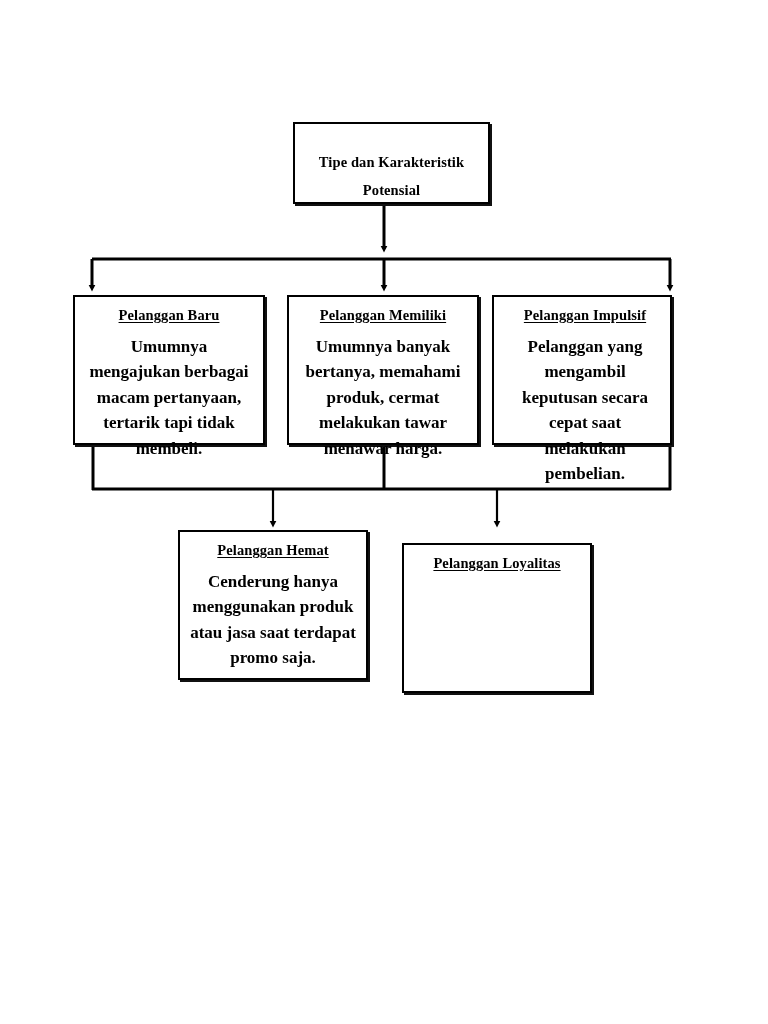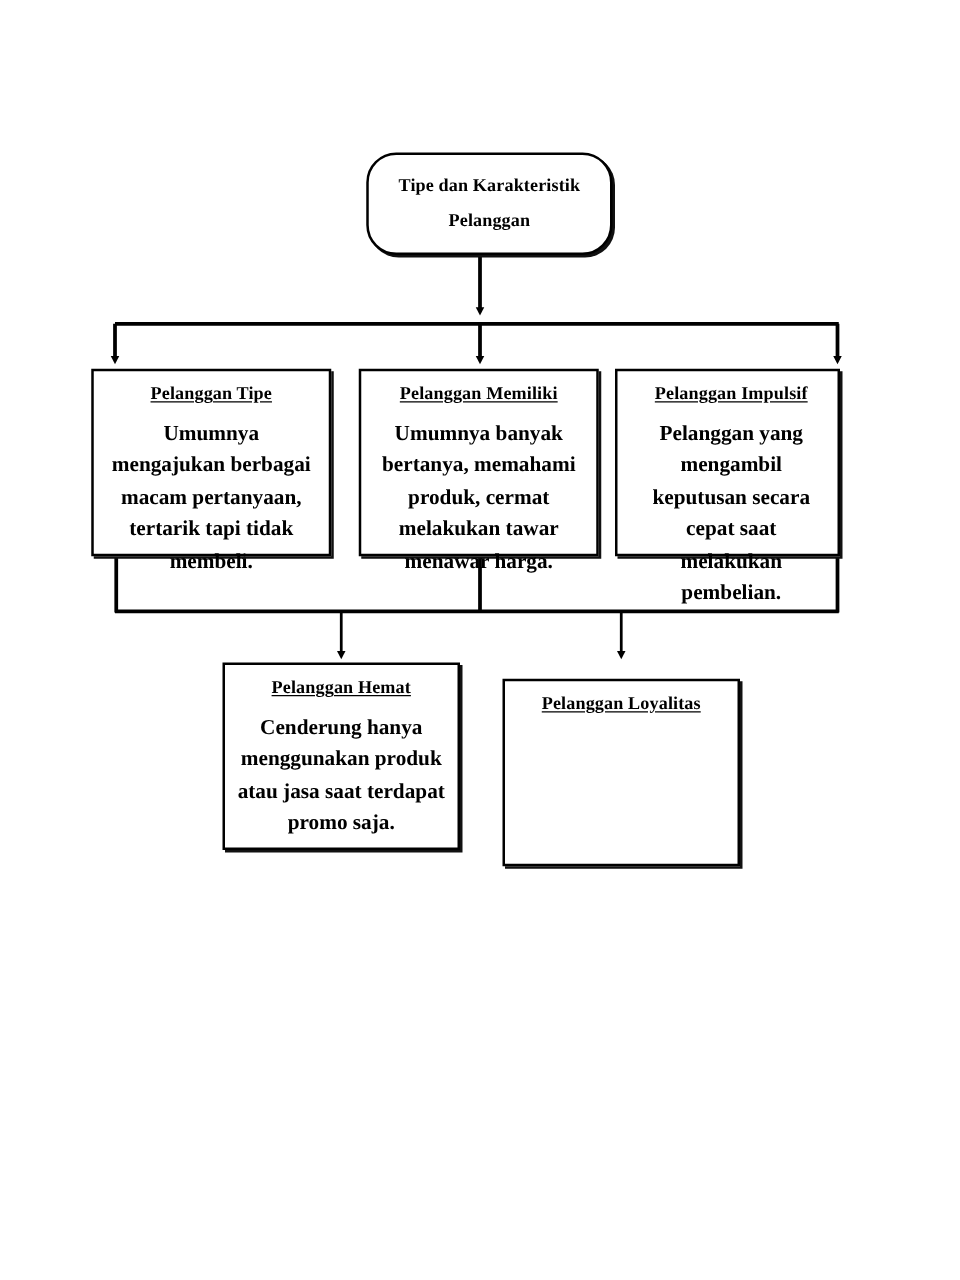--- a/index.html
+++ b/index.html
@@ -54,22 +54,21 @@
     line-height: 1.5;
     margin-top: 7px;
     padding: 0 4px;
     font-weight: bold;
   }
   .root-node .node-title {
     line-height: 1.9;
     font-size: 14.5px;
   }
   .root-node {
-    padding-top: 12px;
-    border-radius: 24px;
+    padding-top: 25px;
   }
 </style>
 </head>
 <body>
 
 <div id="canvas">
 
   <svg id="connectors" viewBox="0 0 768 1024" xmlns="http://www.w3.org/2000/svg">
     <defs>
       <marker id="arrowhead" markerWidth="8" markerHeight="8" refX="3.2" refY="4" orient="auto" markerUnits="userSpaceOnUse">
@@ -90,25 +89,25 @@
     <line x1="670" y1="445" x2="670" y2="490" stroke="#000000" stroke-width="3"></line>
 
     <line x1="92" y1="489" x2="671" y2="489" stroke="#000000" stroke-width="3"></line>
 
     <line x1="273" y1="489" x2="273" y2="524" stroke="#000000" stroke-width="2.2" marker-end="url(#arrowhead)"></line>
     <line x1="497" y1="489" x2="497" y2="524" stroke="#000000" stroke-width="2.2" marker-end="url(#arrowhead)"></line>
   </svg>
 
   <div class="node root-node" style="left:293px; top:122px; width:197px; height:82px;">
     <div class="node-title">Tipe dan Karakteristik</div>
-    <div class="node-title">Pelanggan</div>
+    <div class="node-title">Potensial</div>
   </div>
 
   <div class="node" style="left:73px; top:295px; width:192px; height:150px;">
-    <div class="node-title underlined">Pelanggan Tipe</div>
+    <div class="node-title underlined">Pelanggan Baru</div>
     <div class="node-body">Umumnya mengajukan berbagai macam pertanyaan, tertarik tapi tidak membeli.</div>
   </div>
 
   <div class="node" style="left:287px; top:295px; width:192px; height:150px;">
     <div class="node-title underlined">Pelanggan Memiliki</div>
     <div class="node-body">Umumnya banyak bertanya, memahami produk, cermat melakukan tawar menawar harga.</div>
   </div>
 
   <div class="node" style="left:492px; top:295px; width:180px; height:150px;padding-left:12px;">
     <div class="node-title underlined">Pelanggan Impulsif</div>

